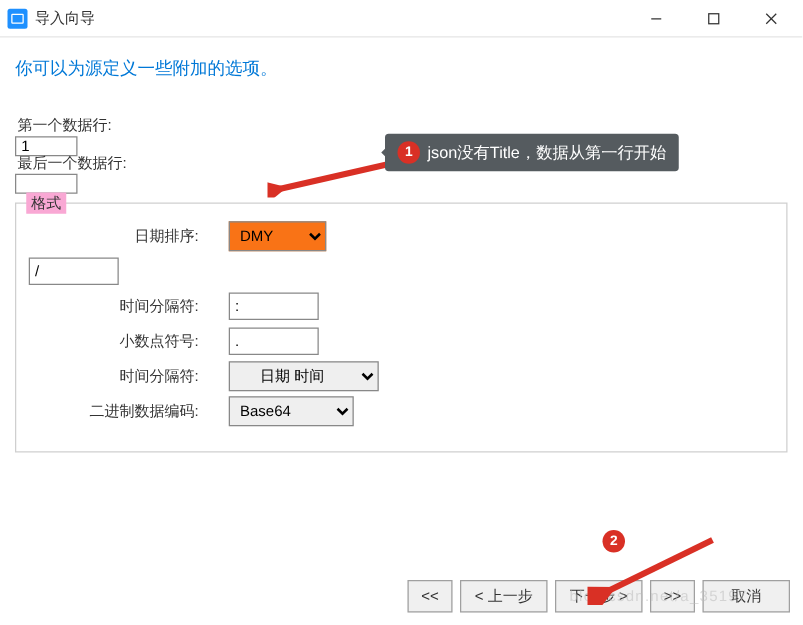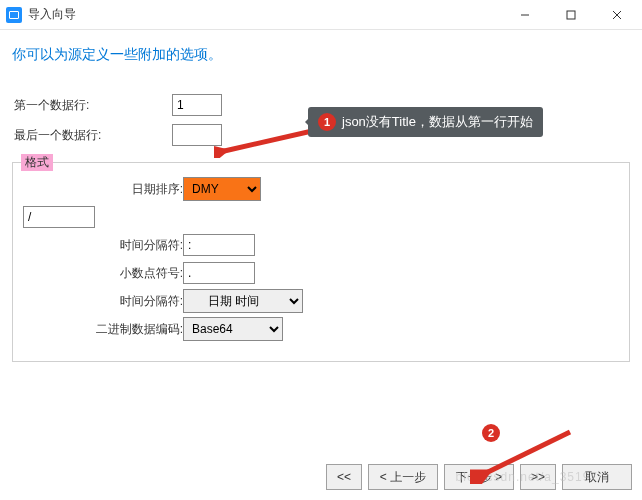--- a/index.html
+++ b/index.html
@@ -12,29 +12,29 @@
   .titlebar .app-icon::before { content:""; width:8px; height:6px; border:1.5px solid #fff; border-radius:1px; }
   .titlebar .title-text { flex:1; font-size:12px; color:#333; }
   .win-controls { display:flex; height:100%; }
   .win-btn { width:46px; display:flex; align-items:center; justify-content:center; color:#333; }
 
   
   .headline { color:#0078d7; font-size:14px; padding:16px 22px 8px 12px; }
 
   
   .upper { padding:20px 12px 4px 12px; }
-  .row { display:flex; align-items:center; height:26px; margin-bottom:4px; }
+  .row { display:flex; align-items:flex-start; height:26px; margin-bottom:4px;flex-direction:column; }
   .row .lbl { width:160px; text-align:left; padding-left:2px; color:#333; }
   .row input[type=text] { height:22px; width:50px; border:1px solid #888; padding:0 4px; font-size:12px; }
 
   
   .formatbox { margin:6px 12px 0 12px; border:1px solid #cfcfcf; padding:12px 10px 18px 10px; position:relative; }
   .formatbox .legend { position:absolute; top:-9px; left:8px; background:#f9a8d4; padding:0 4px; font-size:12px; color:#333; }
   .frow { display:flex; align-items:center; height:28px; }
-  .frow .flbl { width:160px; text-align:right; padding-right:0; color:#333; }
+  .frow .flbl { width:160px; text-align:right; padding-right:24px; color:#333; }
   .ctrl input[type=text] { height:22px; width:72px; border:1px solid #888; padding:0 4px; font-size:12px; }
   .ctrl select.narrow { height:24px; width:78px; border:1px solid #888; background:#f97316; font-size:12px; padding-left:4px; }
   .ctrl select.wide { height:24px; width:120px; border:1px solid #888; font-size:12px; padding-left:20px; }
   .ctrl select.med { height:24px; width:100px; border:1px solid #888; font-size:12px; padding-left:4px; }
 
   
   .btnbar { position:absolute; right:10px; bottom:10px; display:flex; gap:6px; }
   .btnbar button { height:26px; min-width:70px; border:1px solid #a0a0a0; background:#f0f0f0; font-size:12px; color:#333; padding:0 8px; }
   .btnbar button.nav { min-width:36px; }
 

